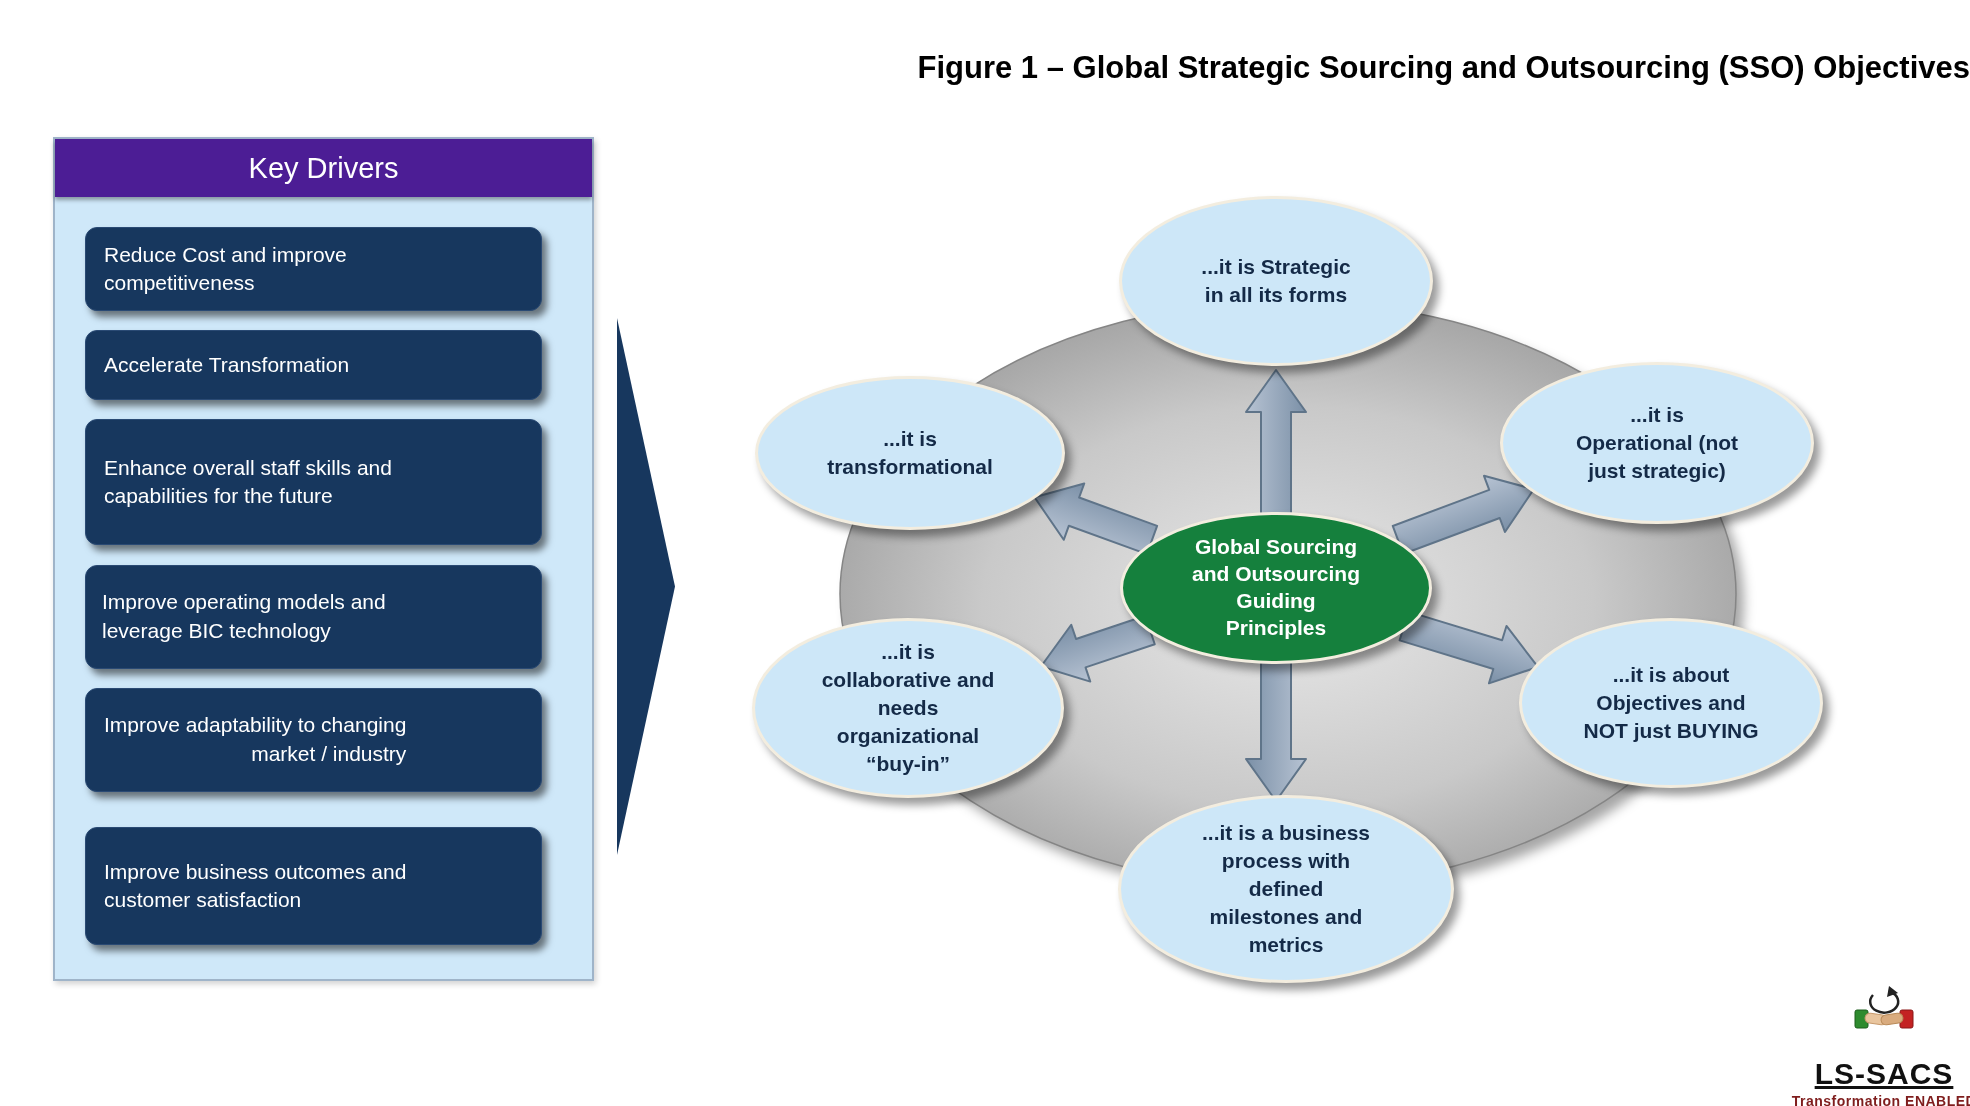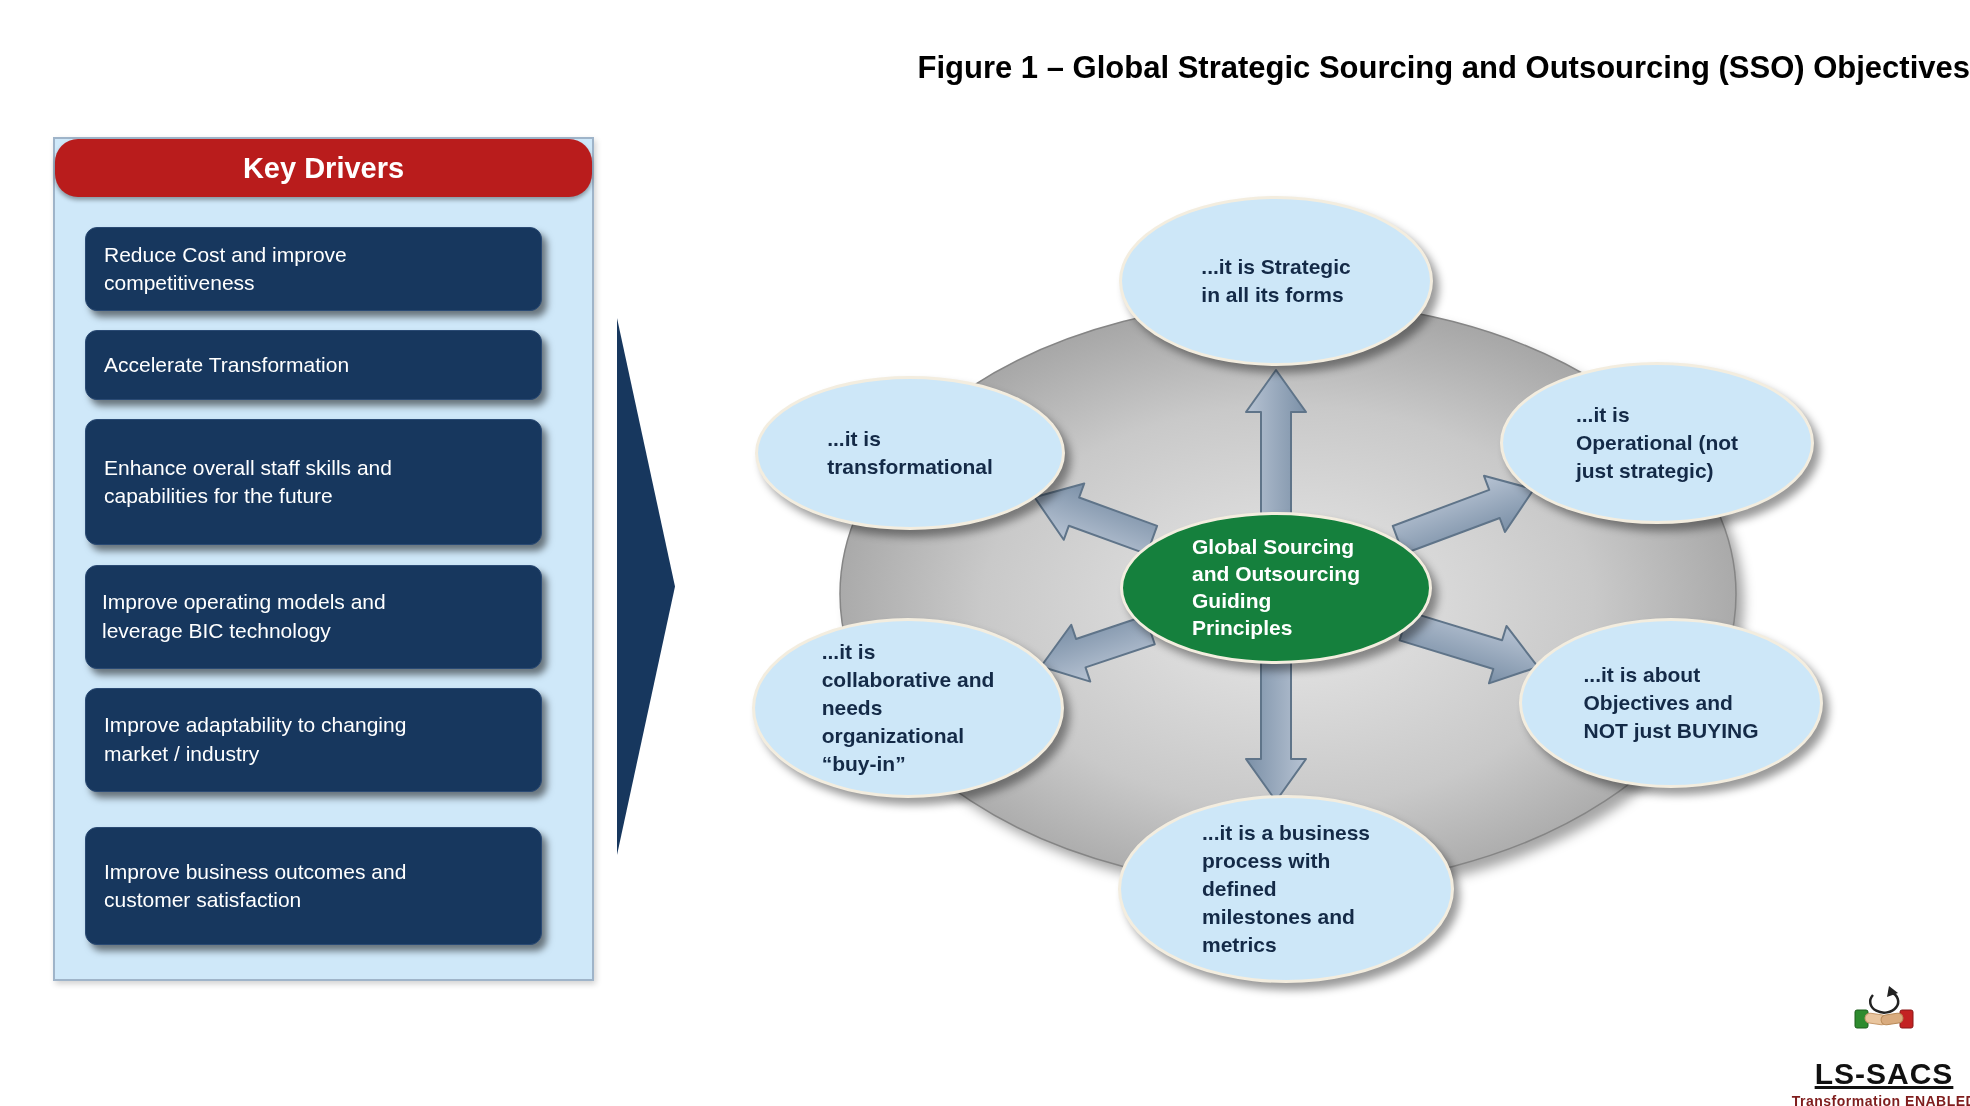--- a/index.html
+++ b/index.html
@@ -28,29 +28,28 @@
     left: 53px;
     top: 137px;
     width: 541px;
     height: 844px;
     border: 2px solid #9fb4c9;
     background: #cfe8f9;
     box-shadow: 2px 3px 6px rgba(0,0,0,0.18);
   }
   .kd-header {
     height: 58px;
-    background: #b91c1c;
+    background: #4c1d95;
     color: #ffffff;
     font-size: 29px;
-    font-weight: 700;
+    font-weight: 400;
     display: flex;
     align-items: center;
     justify-content: center;
     box-shadow: 0 3px 4px rgba(0,0,0,0.35);
-    border-radius: 23px;
   }
   .kd-body {
     height: 784px;
     display: flex;
     flex-direction: column;
     justify-content: space-between;
     padding: 30px 50px 36px 30px;
   }
   .kd-box {
     background: #17375e;
@@ -62,21 +61,21 @@
     align-items: center;
     padding: 10px 18px;
     box-shadow: 5px 6px 7px rgba(0,0,0,0.5);
     white-space: pre-line;
     border: 1px solid #2a4a74;
   }
   .kd-1 { min-height: 84px; }
   .kd-2 { min-height: 70px; }
   .kd-3 { min-height: 126px; }
   .kd-4 { min-height: 104px; padding-left: 16px; }
-  .kd-5 { min-height: 104px; }
+  .kd-5 { min-height: 104px; text-align: right; }
   .kd-6 { min-height: 118px; margin-top: 16px; }
   
   .flow-arrow {
     position: absolute;
     left: 617px;
     top: 318px;
     width: 58px;
     height: 537px;
     background: #17375e;
     clip-path: polygon(0 0, 100% 50%, 0 100%);
@@ -91,20 +90,21 @@
   }
   .node {
     position: absolute;
     border-radius: 50%;
     background: #cde7f8;
     border: 3px solid #f3eddf;
     box-shadow: 6px 7px 9px rgba(0,0,0,0.40);
     display: flex;
     align-items: center;
     justify-content: center;
+    text-align: center;
   }
   .node-text {
     font-weight: 700;
     font-size: 21px;
     line-height: 1.33;
     color: #142a47;
     white-space: pre-line;
     padding: 0 10px;
   }
   .node-center {

